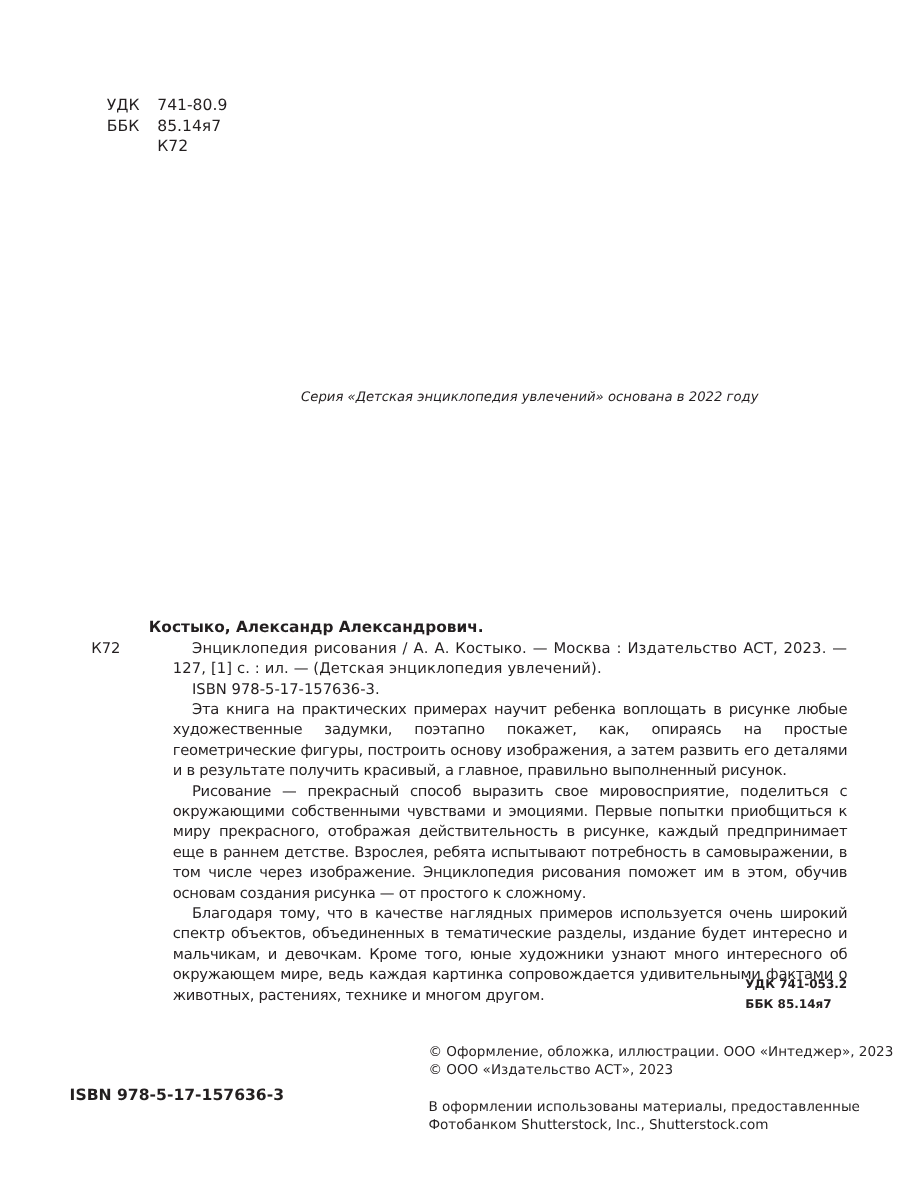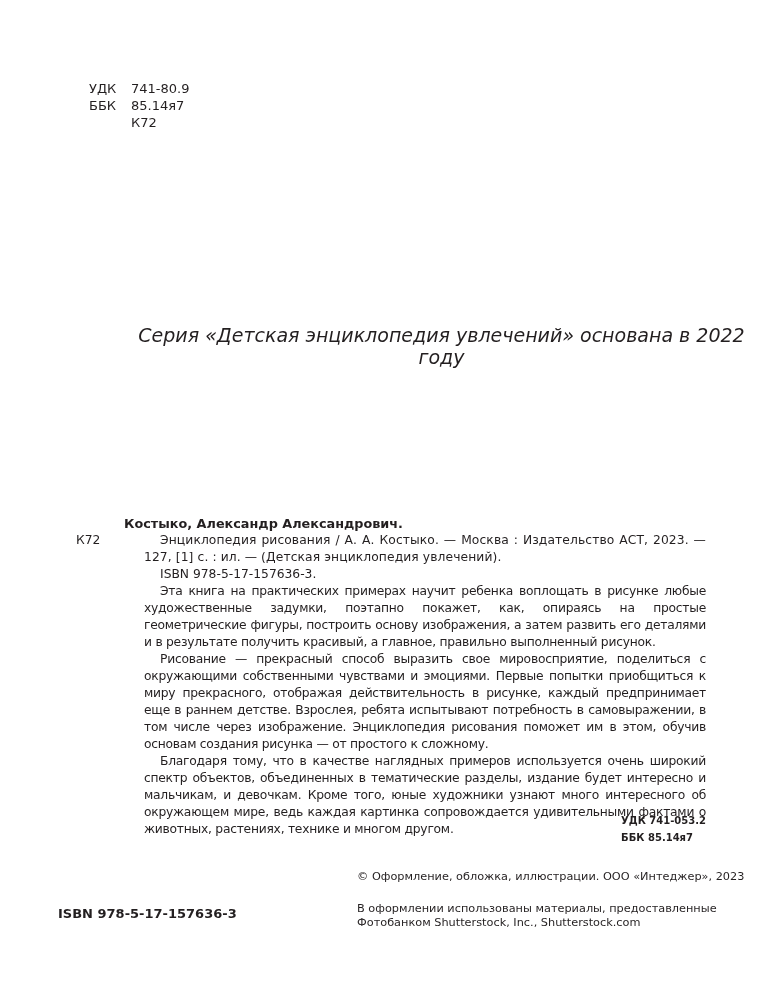--- a/index.html
+++ b/index.html
@@ -2,21 +2,21 @@
 <html><head>
 <meta charset="utf-8">
 <style>
   html, body { margin: 0; padding: 0; background: #ffffff; }
   body { width: 763px; height: 1001px; position: relative; overflow: hidden;
          font-family: "DejaVu Sans", "Liberation Sans", sans-serif; color: #231f20; }
   .abs { position: absolute; }
   .top-codes { left: 76px; top: 80px; font-size: 13px; line-height: 17px; margin-left: 13px; }
   .top-codes .row { display: flex; }
   .top-codes .lbl { width: 42px; }
-  .series { left: 0; width: 763px; top: 324px; text-align: center; font-size: 19px; font-style: italic; padding-left: 120px; box-sizing: border-box; }
+  .series { left: 0; width: 763px; top: 324px; text-align: center; font-size: 11px; font-style: italic; padding-left: 120px; box-sizing: border-box; }
   .biblio { left: 76px; top: 515px; width: 630px; font-size: 12.3px; line-height: 17px; }
   .author { margin-left: 48px; font-weight: bold; font-size: 12.8px; }
   .k72 { position: absolute; left: 0; top: 17px; }
   .body-block { margin-left: 68px; }
   .para { text-align: justify; text-align-last: left; letter-spacing: -0.25px; }
   .indent { text-indent: 16px; }
   .bbk-right { right: 57px; top: 812px; text-align: left; font-weight: bold; font-size: 10px; line-height: 17px; }
   .copyright { left: 357px; top: 870px; font-size: 11.3px; line-height: 14.5px; }
   .copyright .gap { margin-top: 17px; }
   .isbn-bottom { left: 58px; top: 906px; font-weight: bold; font-size: 13px; }
@@ -53,17 +53,18 @@
   </div>
 </div>
 
 <div class="abs bbk-right">
   <div>УДК 741-053.2</div>
   <div>ББК 85.14я7</div>
 </div>
 
 <div class="abs copyright">
   <div>© Оформление, обложка, иллюстрации. ООО «Интеджер», 2023</div>
+  <div>© ООО «Издательство АСТ», 2023</div>
   <div class="gap">В оформлении использованы материалы, предоставленные</div>
   <div>Фотобанком Shutterstock, Inc., Shutterstock.com</div>
 </div>
 
 <div class="abs isbn-bottom">ISBN 978-5-17-157636-3</div>
 
 </body></html>

